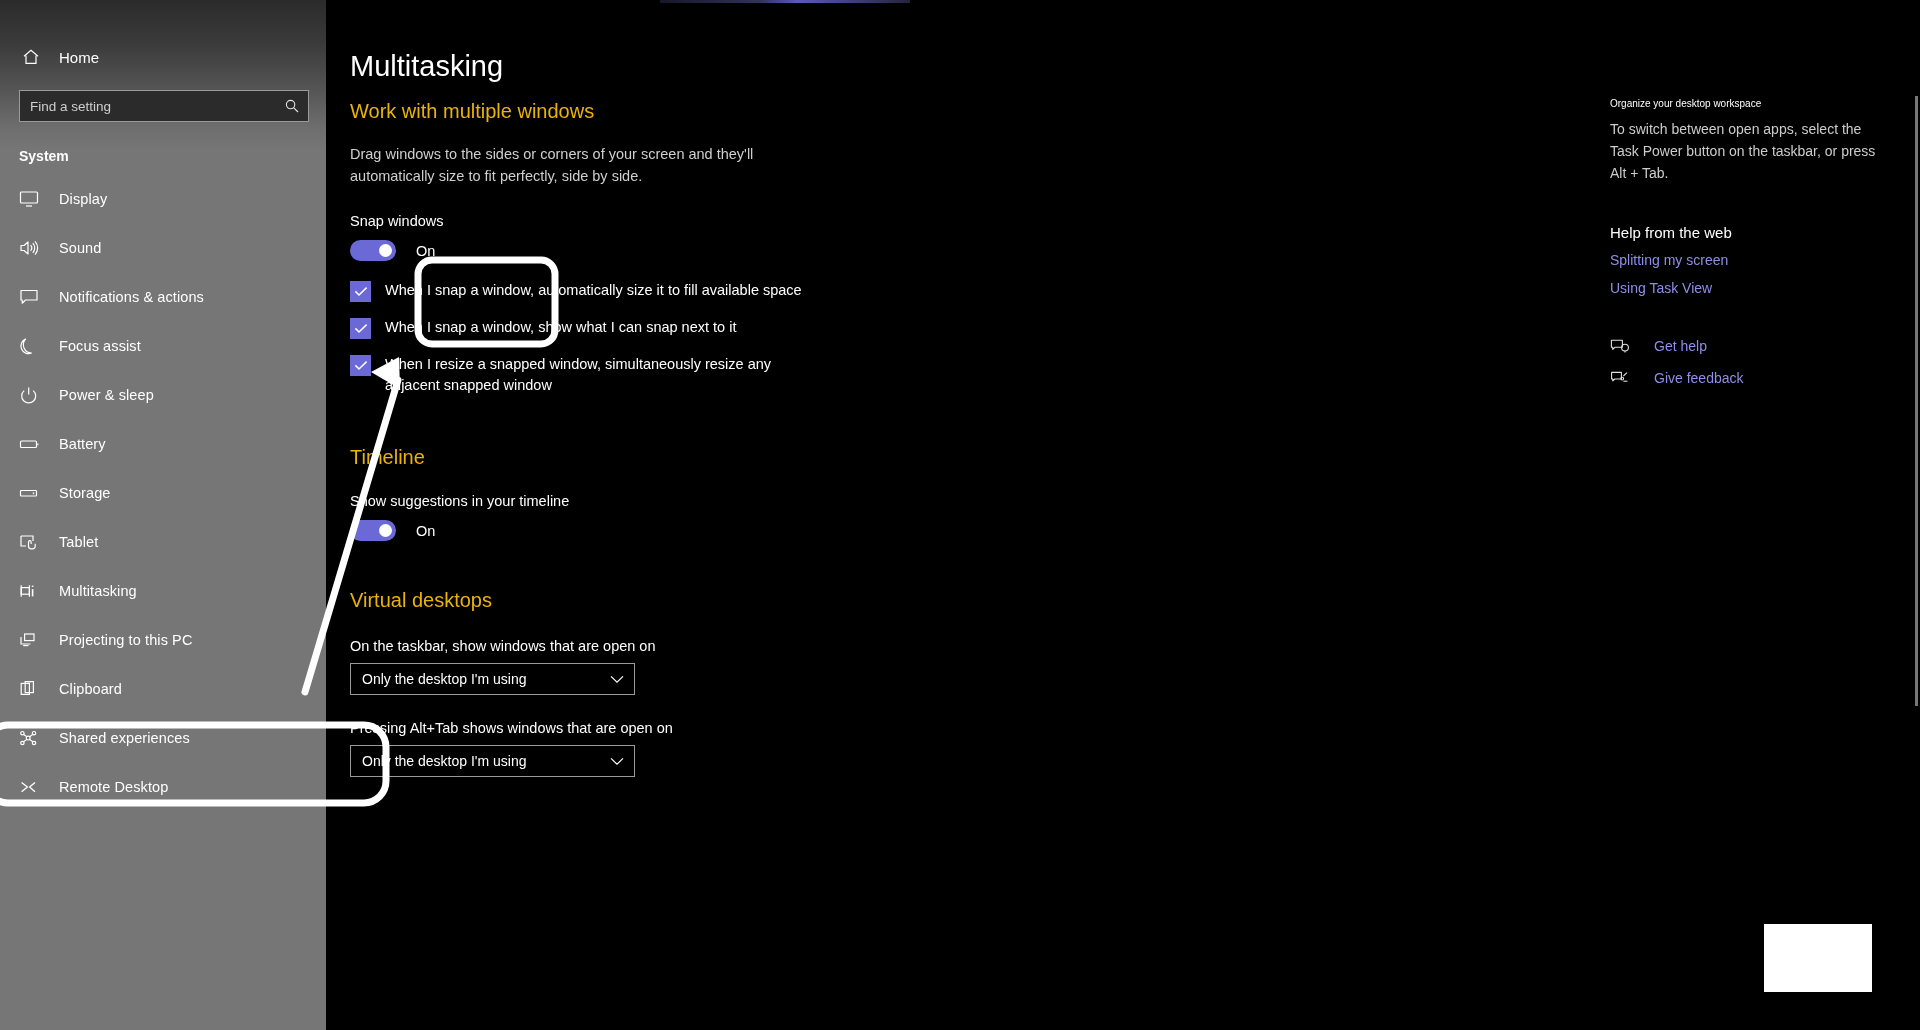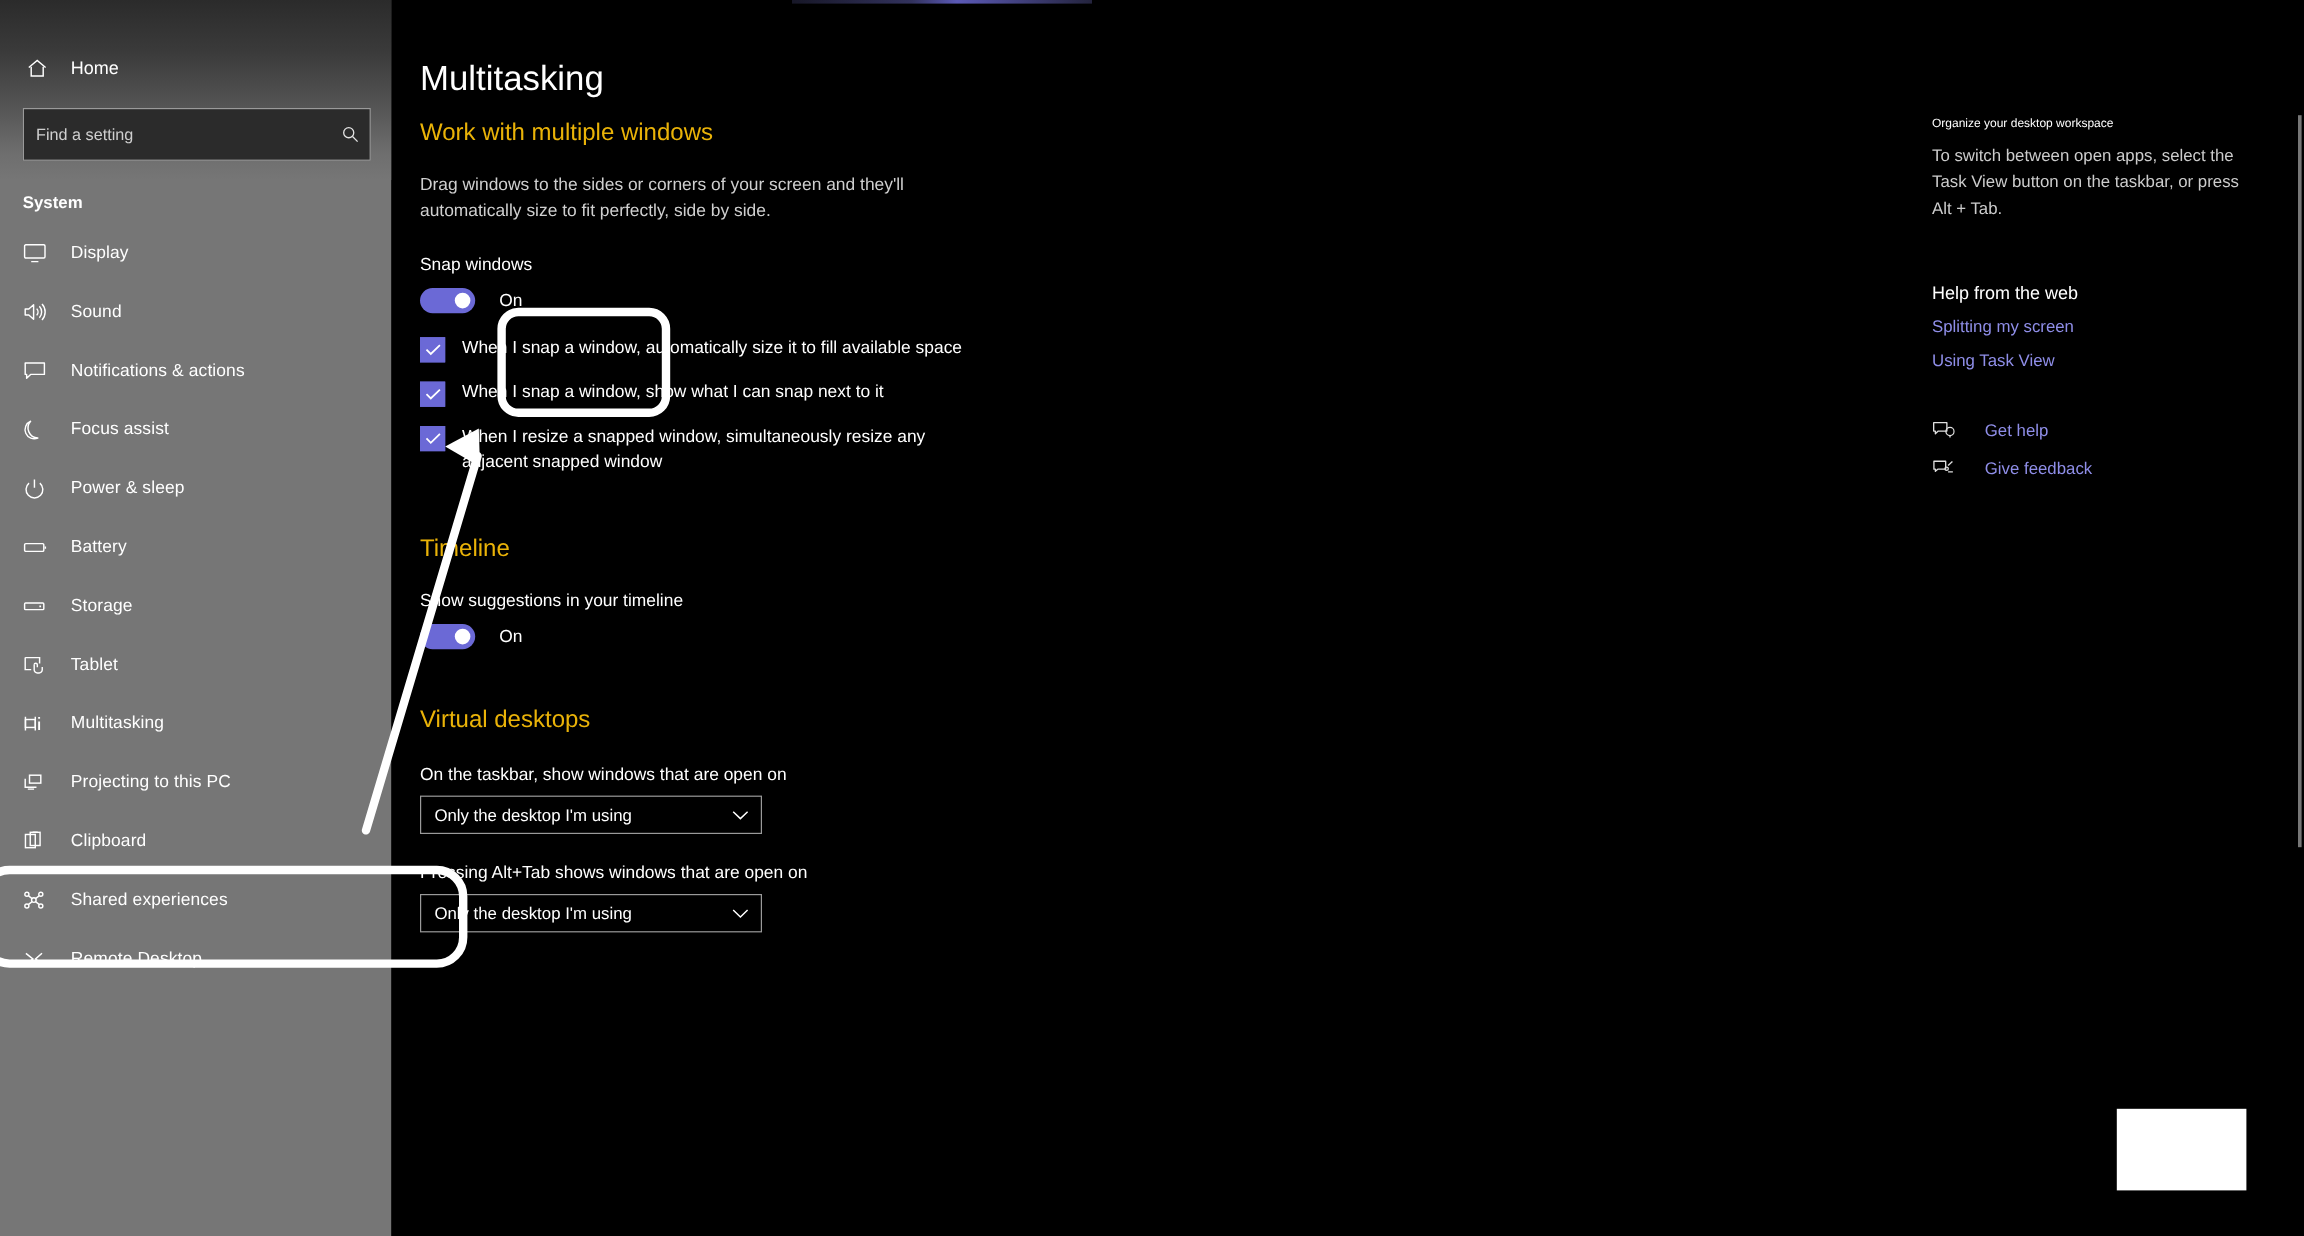--- a/index.html
+++ b/index.html
@@ -69,21 +69,21 @@
   .home-row {
     display: flex; align-items: center;
     height: 42px; margin-top: 36px; padding-left: 21px;
     color: #ffffff;
   }
   .home-row .ico { width: 26px; display:flex; align-items:center; }
   .home-row .lbl { font-size: 15px; margin-left: 12px; }
 
   .searchbox {
     margin: 12px 0 0 19px;
-    width: 290px; height: 44px;
+    width: 290px; height: 32px;
     background: #2b2b2b;
     border: 1px solid #9a9a9a;
     display: flex; align-items: center;
     padding: 0 8px 0 10px;
   }
   .searchbox input {
     flex: 1; background: transparent; border: none; outline: none;
     color: #d6d6d6; font-size: 13.5px;
     font-family: "Liberation Sans", sans-serif;
   }
@@ -181,21 +181,21 @@
     position:absolute; right: 0; top: 98px; width: 310px;
     padding-right: 42px;
   }
   .rail h3 { font-size: 10px; color:#ffffff; font-weight:400; margin-bottom: 9px; }
   .rail p { font-size: 14px; color:#cccccc; line-height: 22px; }
   .rail h4 { font-size: 15px; color:#ffffff; font-weight:400; margin-bottom: 11px; }
   .rail a {
     display:block; font-size: 14px; color:#8f8ee8;
     text-decoration: none; margin-bottom: 12px;
   }
-  .rail-sec { margin-top: 52px; }
+  .rail-sec { margin-top: 40px; }
   .rail-link-ico {
     display:flex; align-items:flex-start; margin-bottom: 16px;
   }
   .rail-link-ico .ri {
     width: 24px; flex:0 0 24px; color:#e0e0e0; display:flex; align-items:center;
   }
   .rail-link-ico a { margin: 0 0 0 20px; }
 
   
   .scroll-track {
@@ -479,21 +479,21 @@
                 <path d="M1 1.4 L7 7.2 L13 1.4"></path>
               </svg>
           </span>
         </div>
       </div>
 
     </div>
 
     <div class="rail">
       <h3>Organize your desktop workspace</h3>
-      <p>To switch between open apps, select the Task View button on the taskbar, or press Alt + Tab.</p>
+      <p>To switch between open apps, select the Task Power button on the taskbar, or press Alt + Tab.</p>
 
       <div class="rail-sec">
         <h4>Help from the web</h4>
         <a href="#">Splitting my screen</a>
         <a href="#">Using Task View</a>
       </div>
 
       <div style="margin-top:42px;">
         <div class="rail-link-ico">
           <span class="ri">

